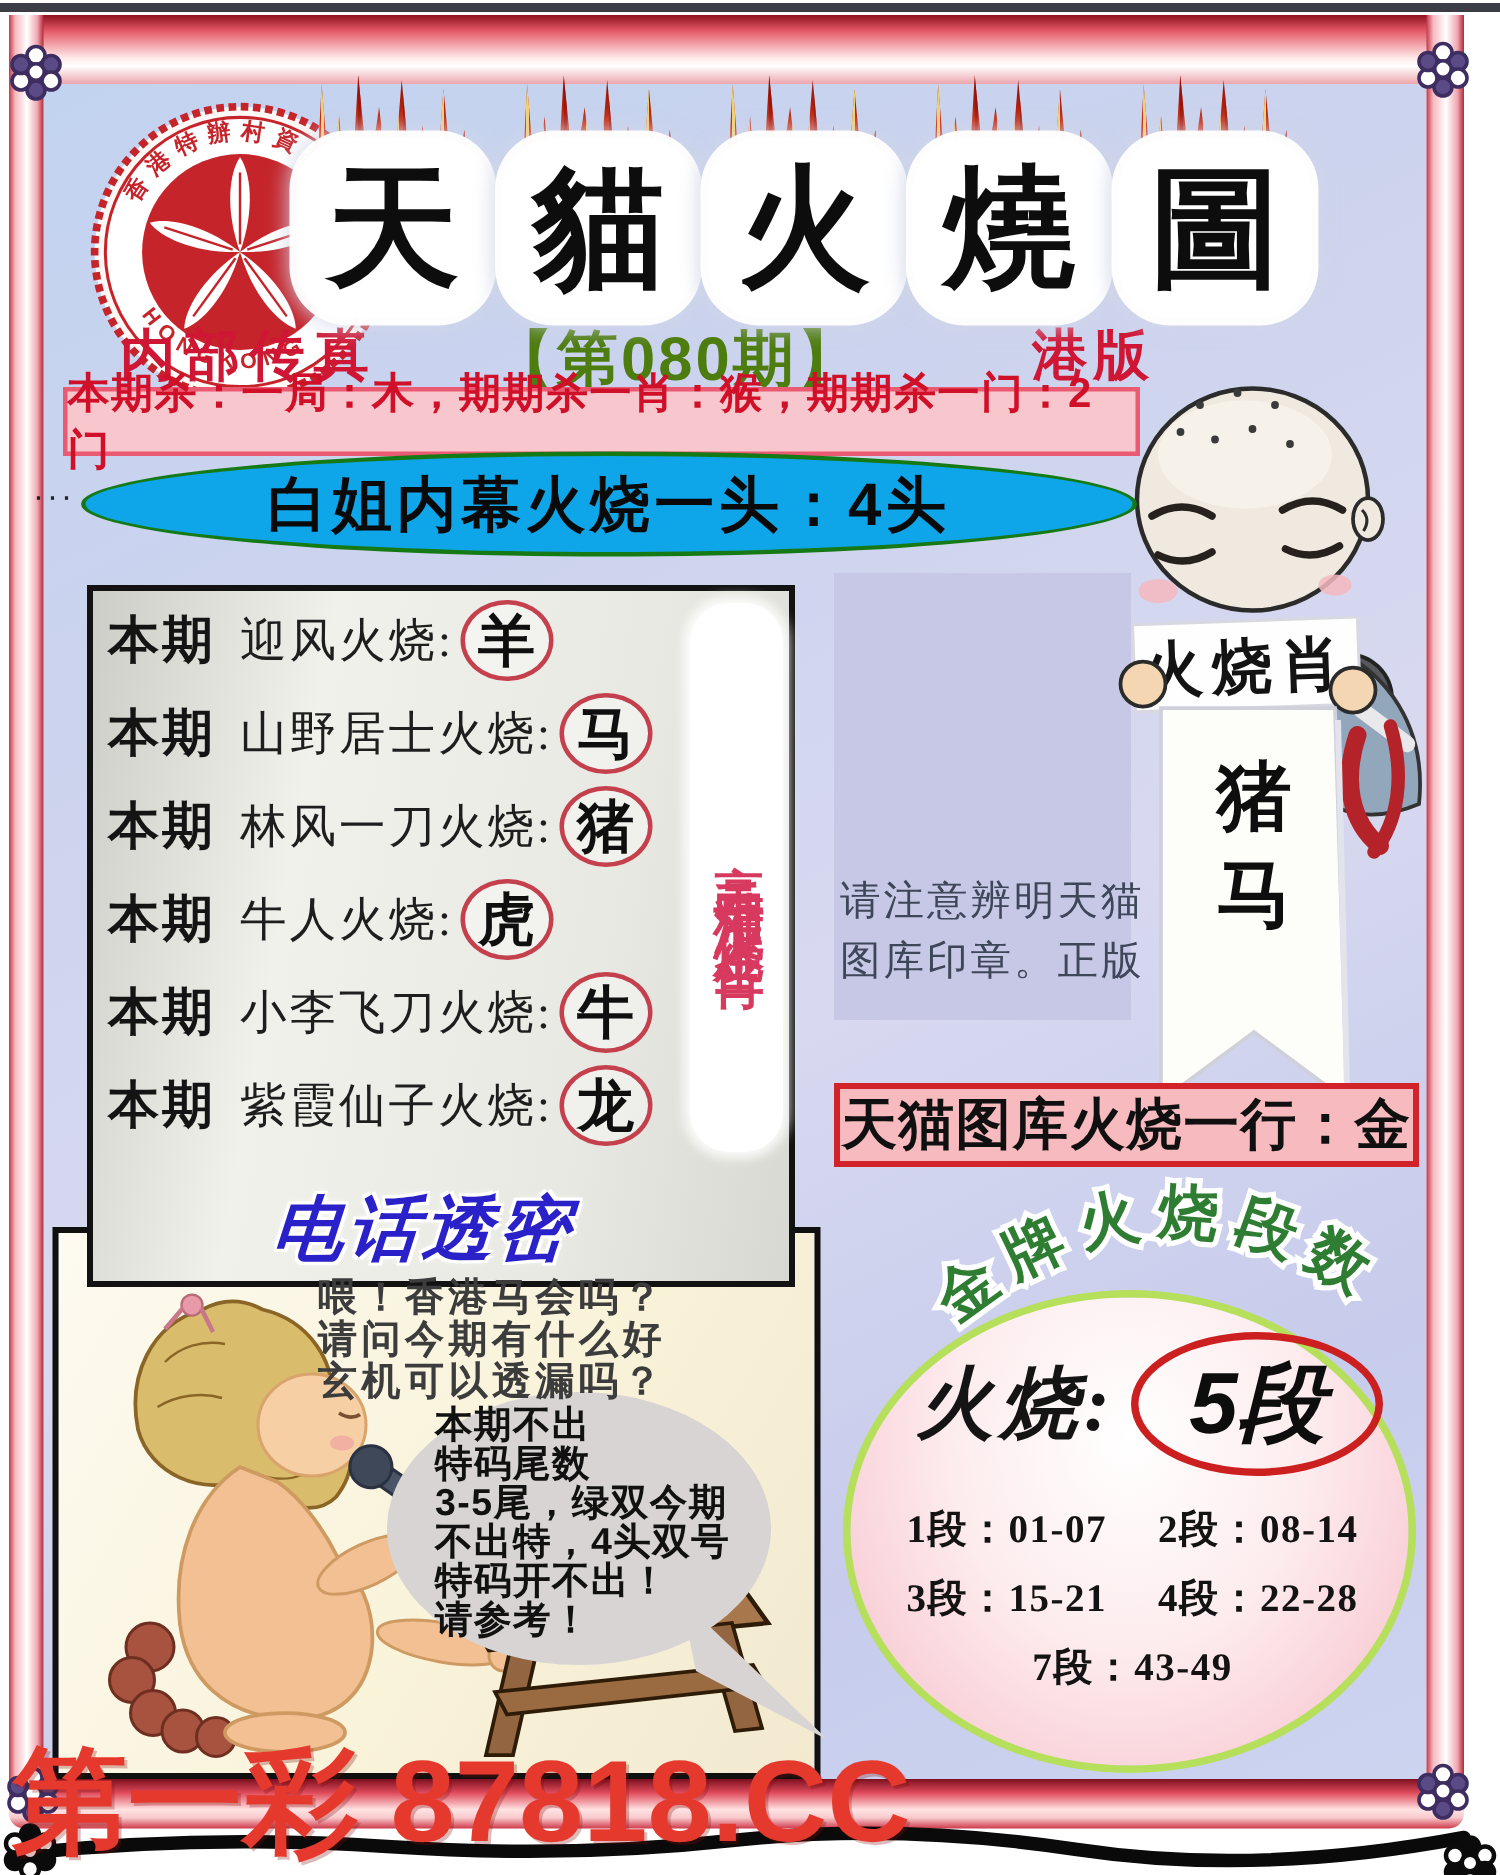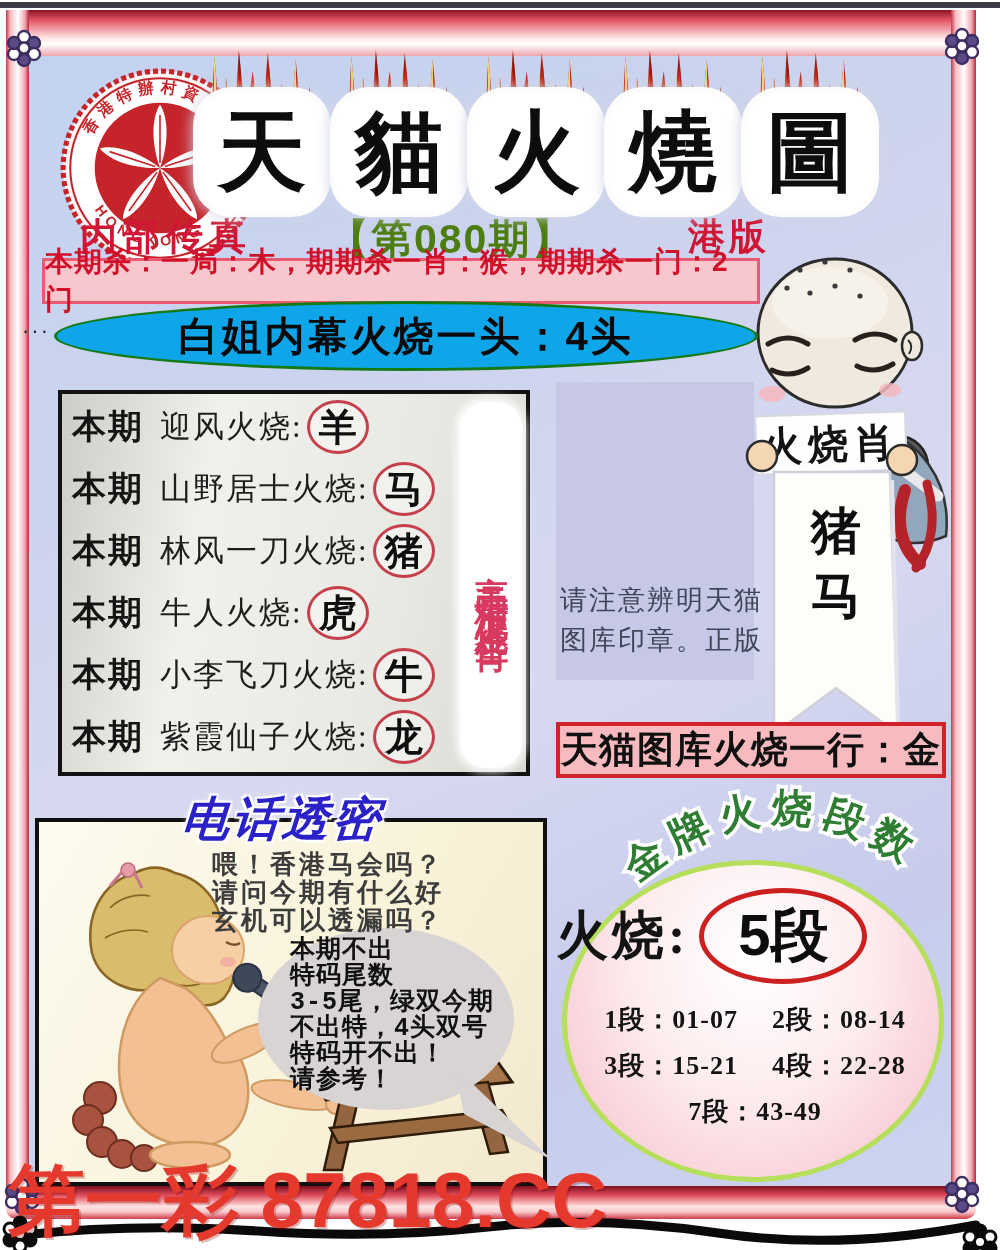--- a/index.html
+++ b/index.html
@@ -51,21 +51,21 @@
      display:flex;align-items:center;justify-content:center;z-index:3;}
   .killbox span{font-size:28px;font-weight:900;color:#d01028;letter-spacing:1px;}
 
   
   .goval{left:54px;top:301px;width:698px;height:64px;background:#0ea5e9;border:3px solid #157a15;
      border-radius:50%;display:flex;align-items:center;justify-content:center;z-index:4;}
   .goval span{font-size:40px;font-weight:900;color:#0a0a0a;letter-spacing:3px;}
   .dots{left:22px;top:318px;font-size:22px;color:#222;z-index:4;letter-spacing:2px;}
 
   
-  .burnbox{left:58px;top:390px;width:472px;height:386px;border:4px solid #121212;
+  .burnbox{left:58px;top:390px;width:472px;height:468px;border:4px solid #121212;
      background:linear-gradient(100deg,#cdcdc7 0%,#f1f1ec 30%,#e9e9e3 70%,#d8d8d2 100%);
      z-index:3;box-sizing:border-box;}
   .rows{position:absolute;left:10px;top:2px;width:390px;height:372px;display:flex;flex-direction:column;justify-content:space-around;}
   .brow{display:flex;align-items:center;}
   .brow .pfx{font-size:34px;font-weight:900;color:#141414;letter-spacing:2px;}
   .brow .lbl{font-family:Liberation Serif, serif;font-size:31px;color:#1e1e1e;letter-spacing:2px;margin-left:16px;}
   .brow .zod{margin-left:4px;min-width:50px;height:48px;padding:0 3px;border:3.5px solid #c4404c;border-radius:50%;
      display:inline-flex;align-items:center;justify-content:center;font-size:38px;font-weight:900;color:#0f0f0f;background:rgba(255,255,255,.35);}
   .sidenote{position:absolute;left:398px;top:8px;width:62px;height:366px;background:#fff;border-radius:26px;
      box-shadow:0 0 8px 4px rgba(255,255,255,.9);display:flex;align-items:center;justify-content:center;}
@@ -78,41 +78,41 @@
   .notice{left:560px;top:580px;width:205px;z-index:3;font-family:"Liberation Serif",serif;
      font-size:27px;color:#3e4759;letter-spacing:2px;line-height:40px;}
   .goldbox{left:556px;top:722px;width:390px;height:56px;background:#f7babf;border:4px solid #d3232a;
      display:flex;align-items:center;justify-content:center;z-index:3;box-sizing:border-box;}
   .goldbox span{font-size:37px;font-weight:900;color:#101010;letter-spacing:1px;}
   .arcsvg{left:608px;top:780px;width:350px;height:118px;z-index:4;}
 
   
   .bigcircle{left:562px;top:860px;width:382px;height:322px;border-radius:50%;border:5px solid #b6df5c;
      background:radial-gradient(ellipse at 50% 30%,#ffffff 0%,#fdecee 45%,#f6bdc9 100%);z-index:3;box-sizing:border-box;}
-  .burnrow{left:556px;top:888px;width:330px;height:96px;display:flex;align-items:center;justify-content:flex-start;z-index:4;}
+  .burnrow{left:592px;top:888px;width:330px;height:96px;display:flex;align-items:center;justify-content:flex-end;z-index:4;font-style:italic;}
   .burnrow .blab{font-family:"Liberation Serif",serif;font-size:52px;font-weight:900;color:#141414;letter-spacing:4px;}
   .burnrow .bval{margin-left:10px;width:158px;height:86px;border:5px solid #cc1f1f;border-radius:50%;
      display:flex;align-items:center;justify-content:center;font-size:58px;font-weight:900;color:#0d0d0d;}
   .segs{left:590px;top:1002px;width:330px;z-index:4;}
   .seg-line{display:flex;justify-content:center;gap:34px;margin-bottom:11px;
      font-family:"Liberation Serif",serif;font-size:26px;font-weight:700;color:#131313;letter-spacing:1px;}
   .seg-line span:empty{display:none;}
 
   
   .phonebox{left:35px;top:818px;width:512px;height:368px;border:4px solid #101010;
      background:linear-gradient(120deg,#fdfaf0 0%,#f9f3da 55%,#f2e9cf 100%);z-index:2;box-sizing:border-box;}
   .phonetitle{left:182px;top:788px;width:280px;z-index:5;font-size:47px;font-weight:900;font-style:italic;
      color:#2a22c8;letter-spacing:3px;transform:skewX(-4deg);
      text-shadow:-2px -2px 0 #fff,2px -2px 0 #fff,-2px 2px 0 #fff,2px 2px 0 #fff,0 0 6px #fff;}
   .caller{left:212px;top:850px;width:330px;z-index:4;font-family:Liberation Sans, sans-serif;
      font-size:26px;font-weight:700;color:#3c3c3c;letter-spacing:3px;line-height:28px;}
   .bubble{left:258px;top:928px;width:256px;height:182px;background:#d8d4d4;border-radius:50%;z-index:3;}
   .tail{left:452px;top:1062px;width:102px;height:102px;z-index:3;}
   .bubbletext{left:290px;top:938px;width:250px;z-index:4;font-size:25px;font-weight:700;color:#111;
-     letter-spacing:1px;line-height:25px;font-family:Liberation Mono, monospace;}
+     letter-spacing:1px;line-height:25px;}
   .bubbletext div{margin-bottom:1px;}
   .babysvg{left:40px;top:858px;width:500px;height:318px;z-index:2;}
 
   
   .site{left:8px;top:1150px;z-index:31;font-size:77px;font-weight:900;color:#e6392e;letter-spacing:0px;
      text-shadow:2px 2px 0 rgba(130,10,6,.28);white-space:nowrap;}
 </style>
 </head>
 <body>
 

